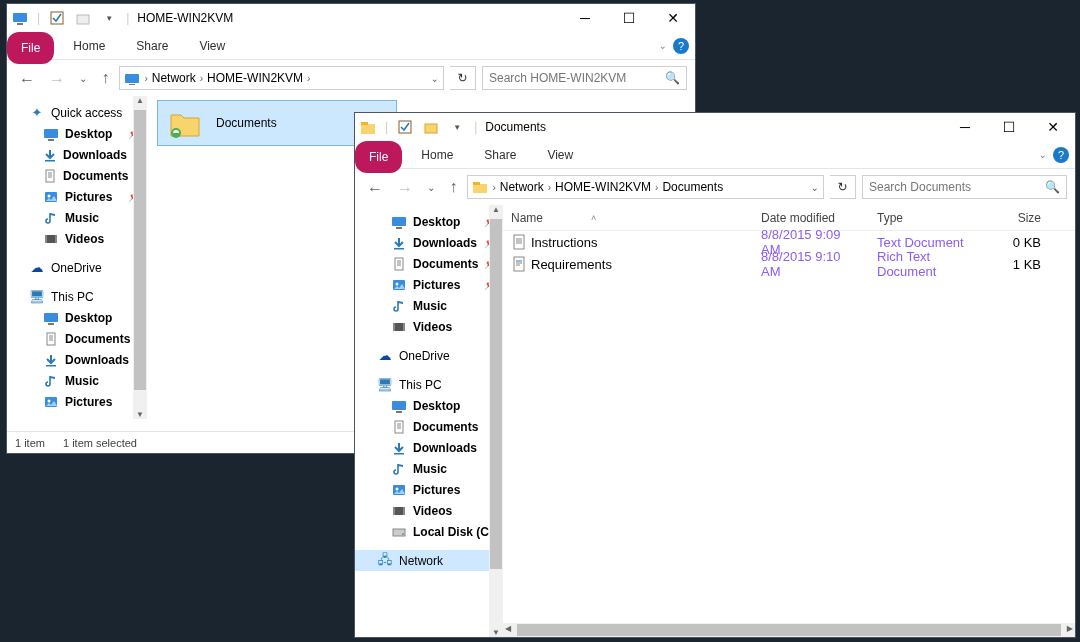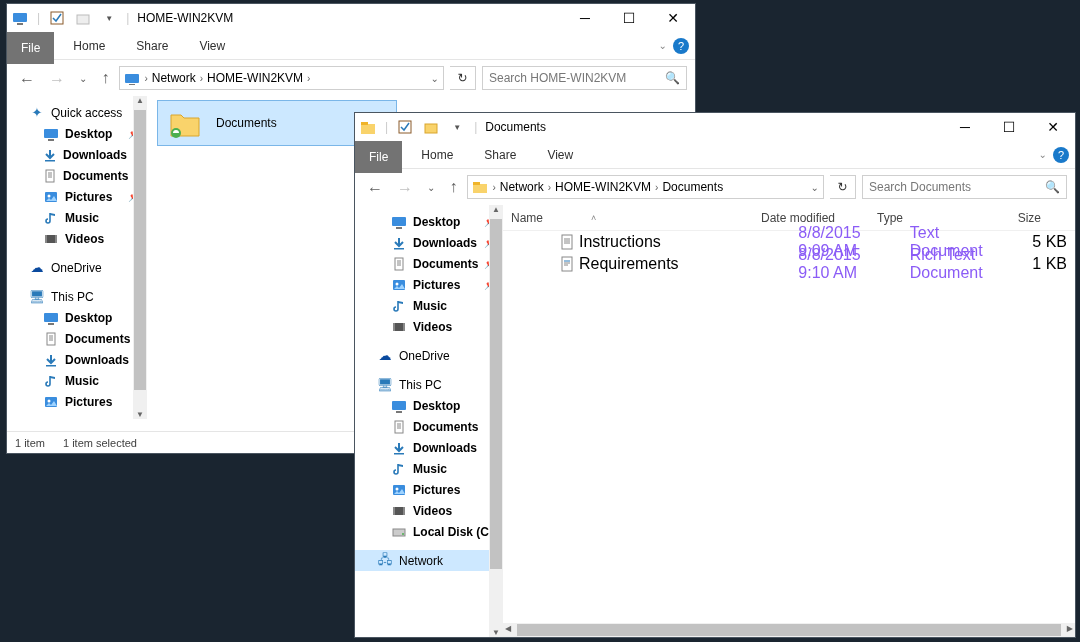--- a/index.html
+++ b/index.html
@@ -16,21 +16,21 @@
     background: #fff; font-size: 12px; color: #000;
   }
   .titlebar .sysicon { width: 18px; height: 18px; margin: 0 4px; display:flex; align-items:center; justify-content:center; }
   .titlebar .sep { color: #ccc; margin: 0 4px; }
   .titlebar .title { margin-left: 4px; }
   .winctrl { margin-left: auto; display: flex; }
   .winctrl .btn { width: 44px; height: 28px; display:flex; align-items:center; justify-content:center; font-size: 14px; cursor: default; }
 
   
   .ribbon { height: 28px; display: flex; align-items: stretch; border-bottom: 1px solid #e5e5e5; font-size: 12px; }
-  .ribbon .file { background: #737373; color: #fff; padding: 16px 14px; display:flex; align-items:center; }
+  .ribbon .file { background: #be185d; color: #fff; padding: 16px 14px; display:flex; align-items:center;border-radius:12px; }
   .ribbon .tab { color:#303030; padding: 0 12px; display:flex; align-items:center; cursor:default;margin-left:7px; }
   .ribbon .right { margin-left:auto; display:flex; align-items:center; padding-right:6px; gap:6px; }
   .help { width:16px; height:16px; border-radius:50%; background:#1979ca; color:#fff; font-size:11px; display:flex; align-items:center; justify-content:center; }
 
   
   .navbar { height: 36px; display:flex; align-items:center; gap:6px; padding: 0 8px; font-size:12px; }
   .navbar .arrow { color:#606060; font-size:16px; padding:0 4px; }
   .navbar .arrow.disabled { color:#c0c0c0; }
   .addr { flex:1; border:1px solid #cfcfcf; height:24px; display:flex; align-items:center; padding:0 4px; gap:4px; }
   .addr .crumb { color:#000; }
@@ -64,21 +64,21 @@
 
   .status { height:22px; border-top:1px solid #e5e5e5; display:flex; align-items:center; font-size:11px; color:#404040; padding:0 8px; gap:18px;margin-top:12px; }
 
   
   .columns { display:flex; height:26px; align-items:center; font-size:12px; color:#444; border-bottom: 1px solid #f0f0f0; }
   .col { padding:0 8px; display:flex; align-items:center; gap:4px; }
   .c-name { width:250px; }
   .c-date { width:116px; }
   .c-type { width:118px; }
   .c-size { width:62px; text-align:right; justify-content:flex-end; }
-  .filerow { display:flex; height:22px; align-items:center; font-size:16px; color:#000;margin-left:48px; }
+  .filerow { display:flex; height:22px; align-items:center; font-size:13px; color:#000; }
   .filerow .c-size { color:#000; }
   .filerow .c-date, .filerow .c-type { color:#8b5cf6; }
 
   .hscroll { position:absolute; left:0; right:0; bottom:0; height:14px; background:#f0f0f0; }
   .hscroll .hthumb { position:absolute; left:14px; top:1px; bottom:1px; right:14px; background:#c2c2c2; }
 
   .viewbtns { margin-left:auto; display:flex; gap:2px; }
   .viewbtns .vb { width:20px; height:16px; border:1px solid #b8b8b8; background:#fdfdfd; display:flex; align-items:center; justify-content:center; font-size:9px; color:#666; }
   .viewbtns .vb.active { background:#cde8ff; border-color:#7ab6e8; }
 
@@ -563,21 +563,21 @@
                   <rect x="3" y="1" width="10" height="14" fill="#fff" stroke="#888"></rect>
                   <line x1="5" y1="5" x2="11" y2="5" stroke="#888"></line>
                   <line x1="5" y1="7" x2="11" y2="7" stroke="#888"></line>
                   <line x1="5" y1="9" x2="11" y2="9" stroke="#888"></line>
                 </svg>
               </span>
               <span>Instructions</span>
             </div>
             <div class="col c-date">8/8/2015 9:09 AM</div>
             <div class="col c-type">Text Document</div>
-            <div class="col c-size">5 KB</div>
+            <div class="col c-size">0 KB</div>
           </div>
           <div class="filerow">
             <div class="col c-name">
               <span class="ico">
                 <svg width="16" height="16">
                   <rect x="3" y="1" width="10" height="14" fill="#fff" stroke="#888"></rect>
                   <line x1="5" y1="5" x2="11" y2="5" stroke="#2a7ab9"></line>
                   <line x1="5" y1="7" x2="11" y2="7" stroke="#888"></line>
                   <line x1="5" y1="9" x2="9" y2="9" stroke="#888"></line>
                 </svg>

